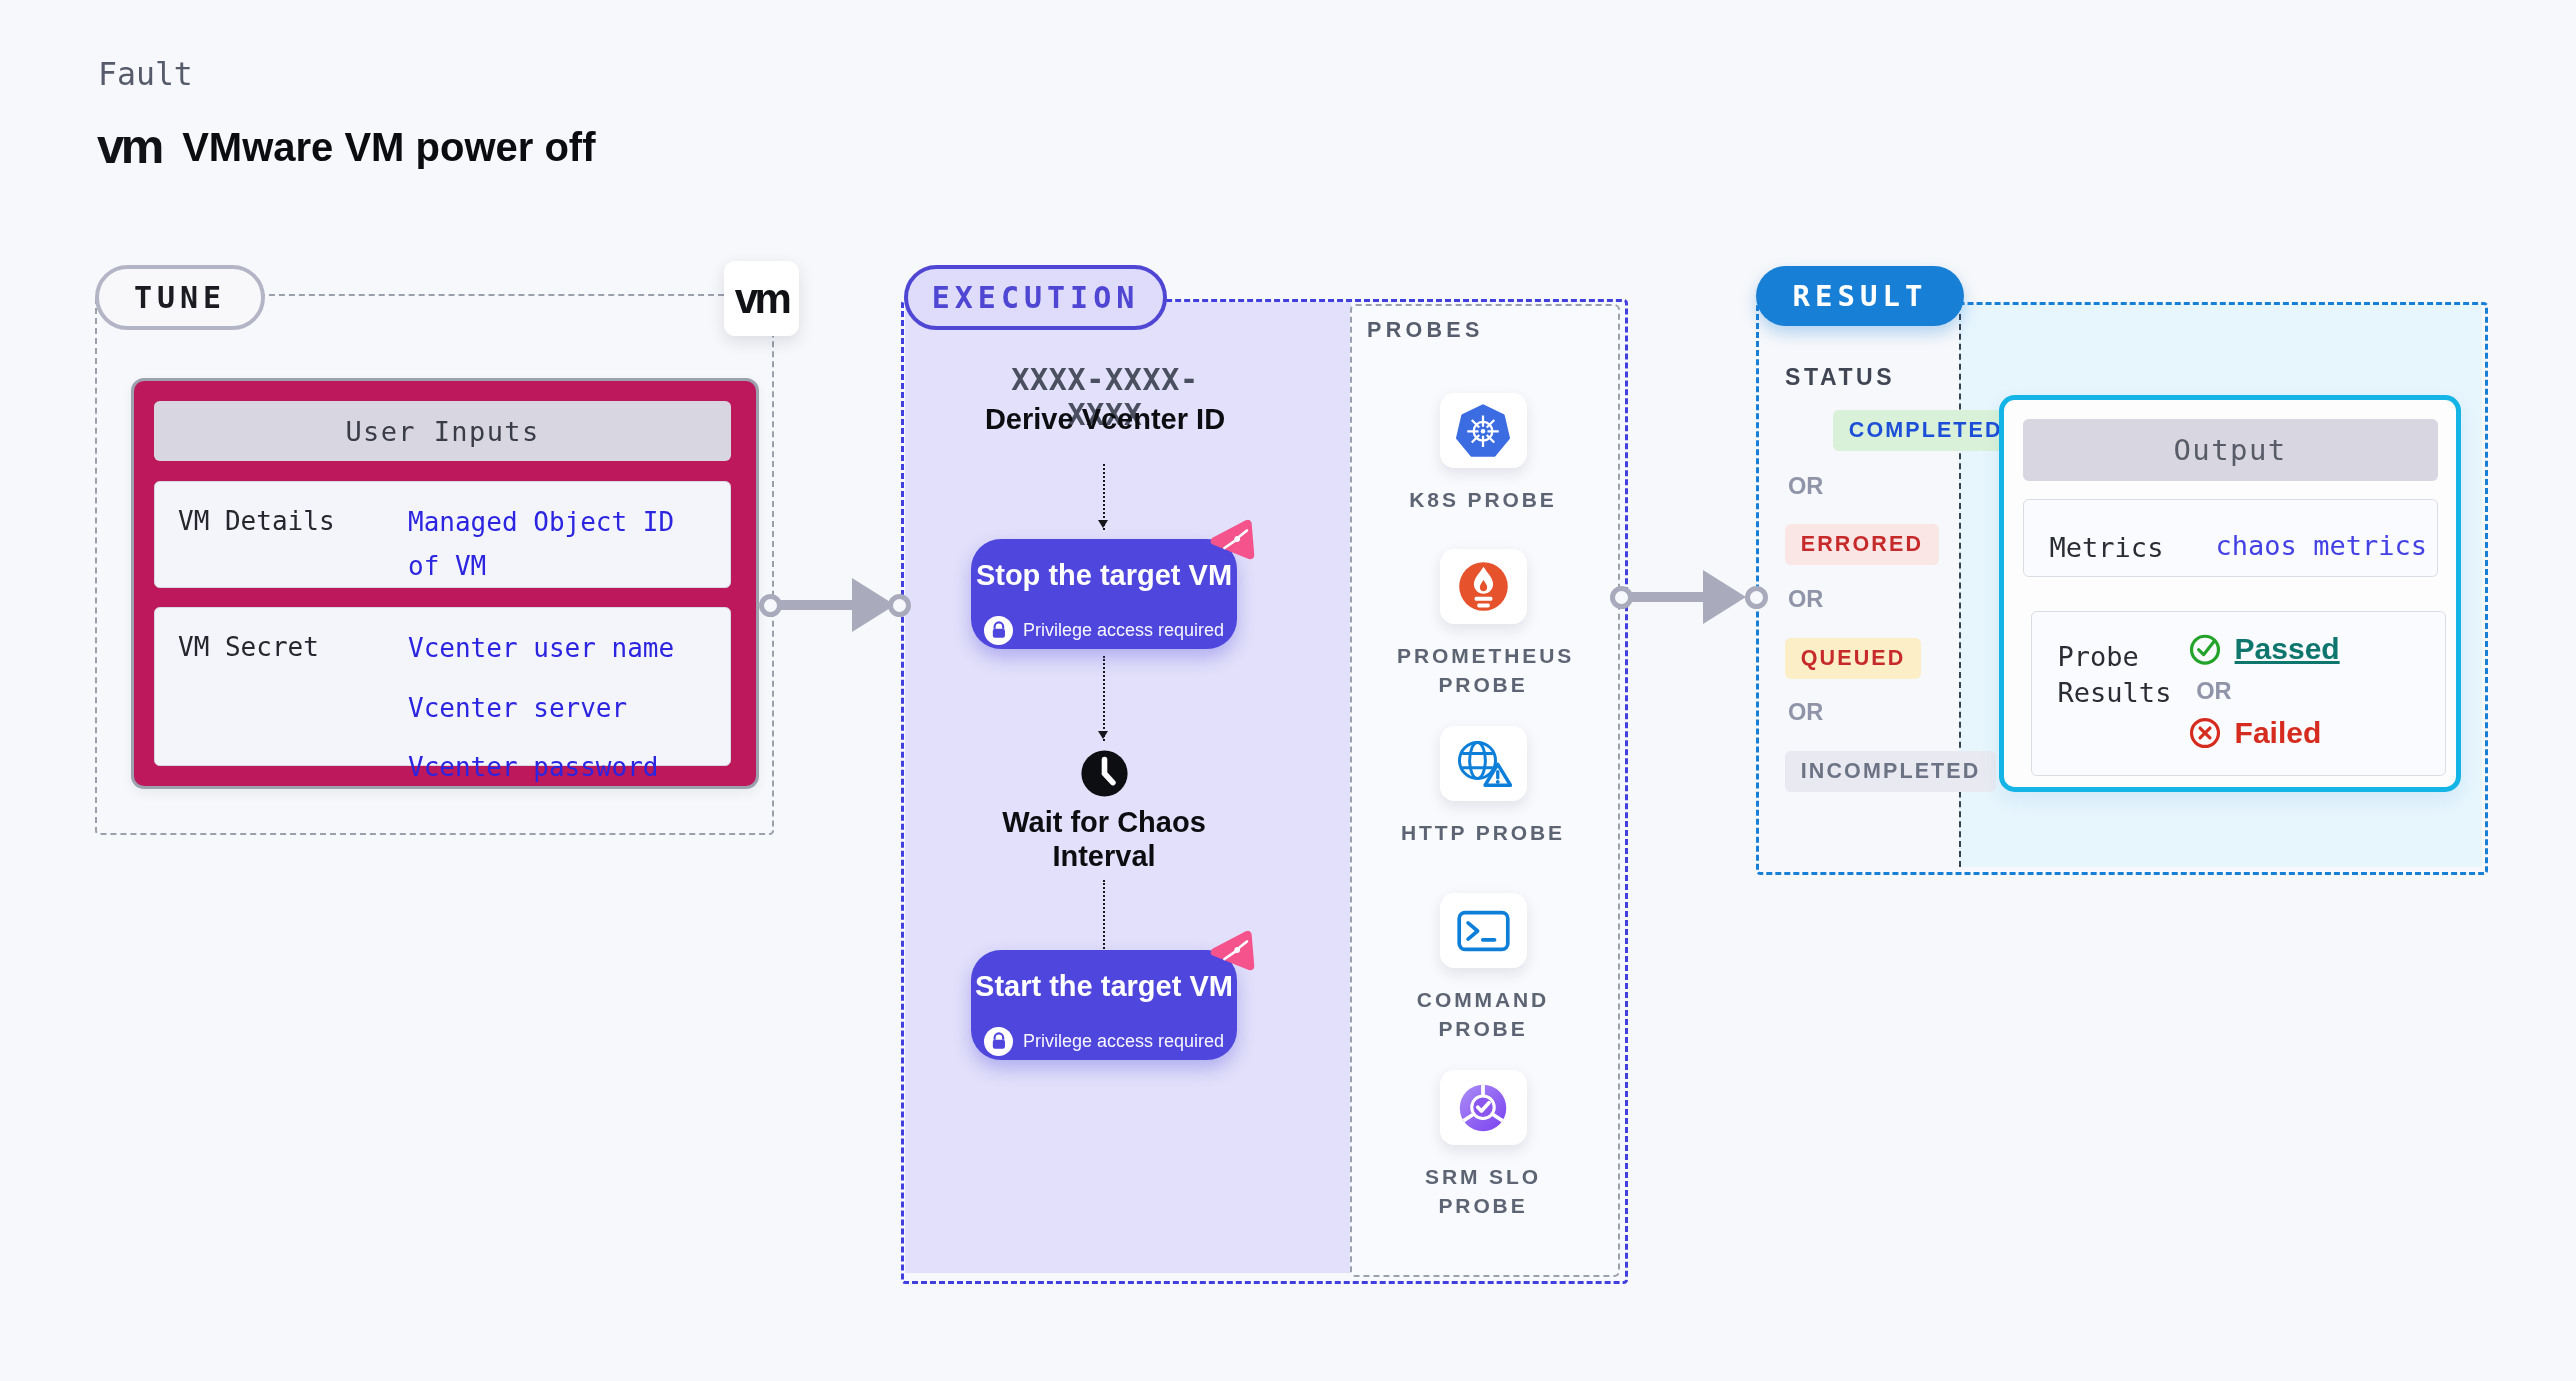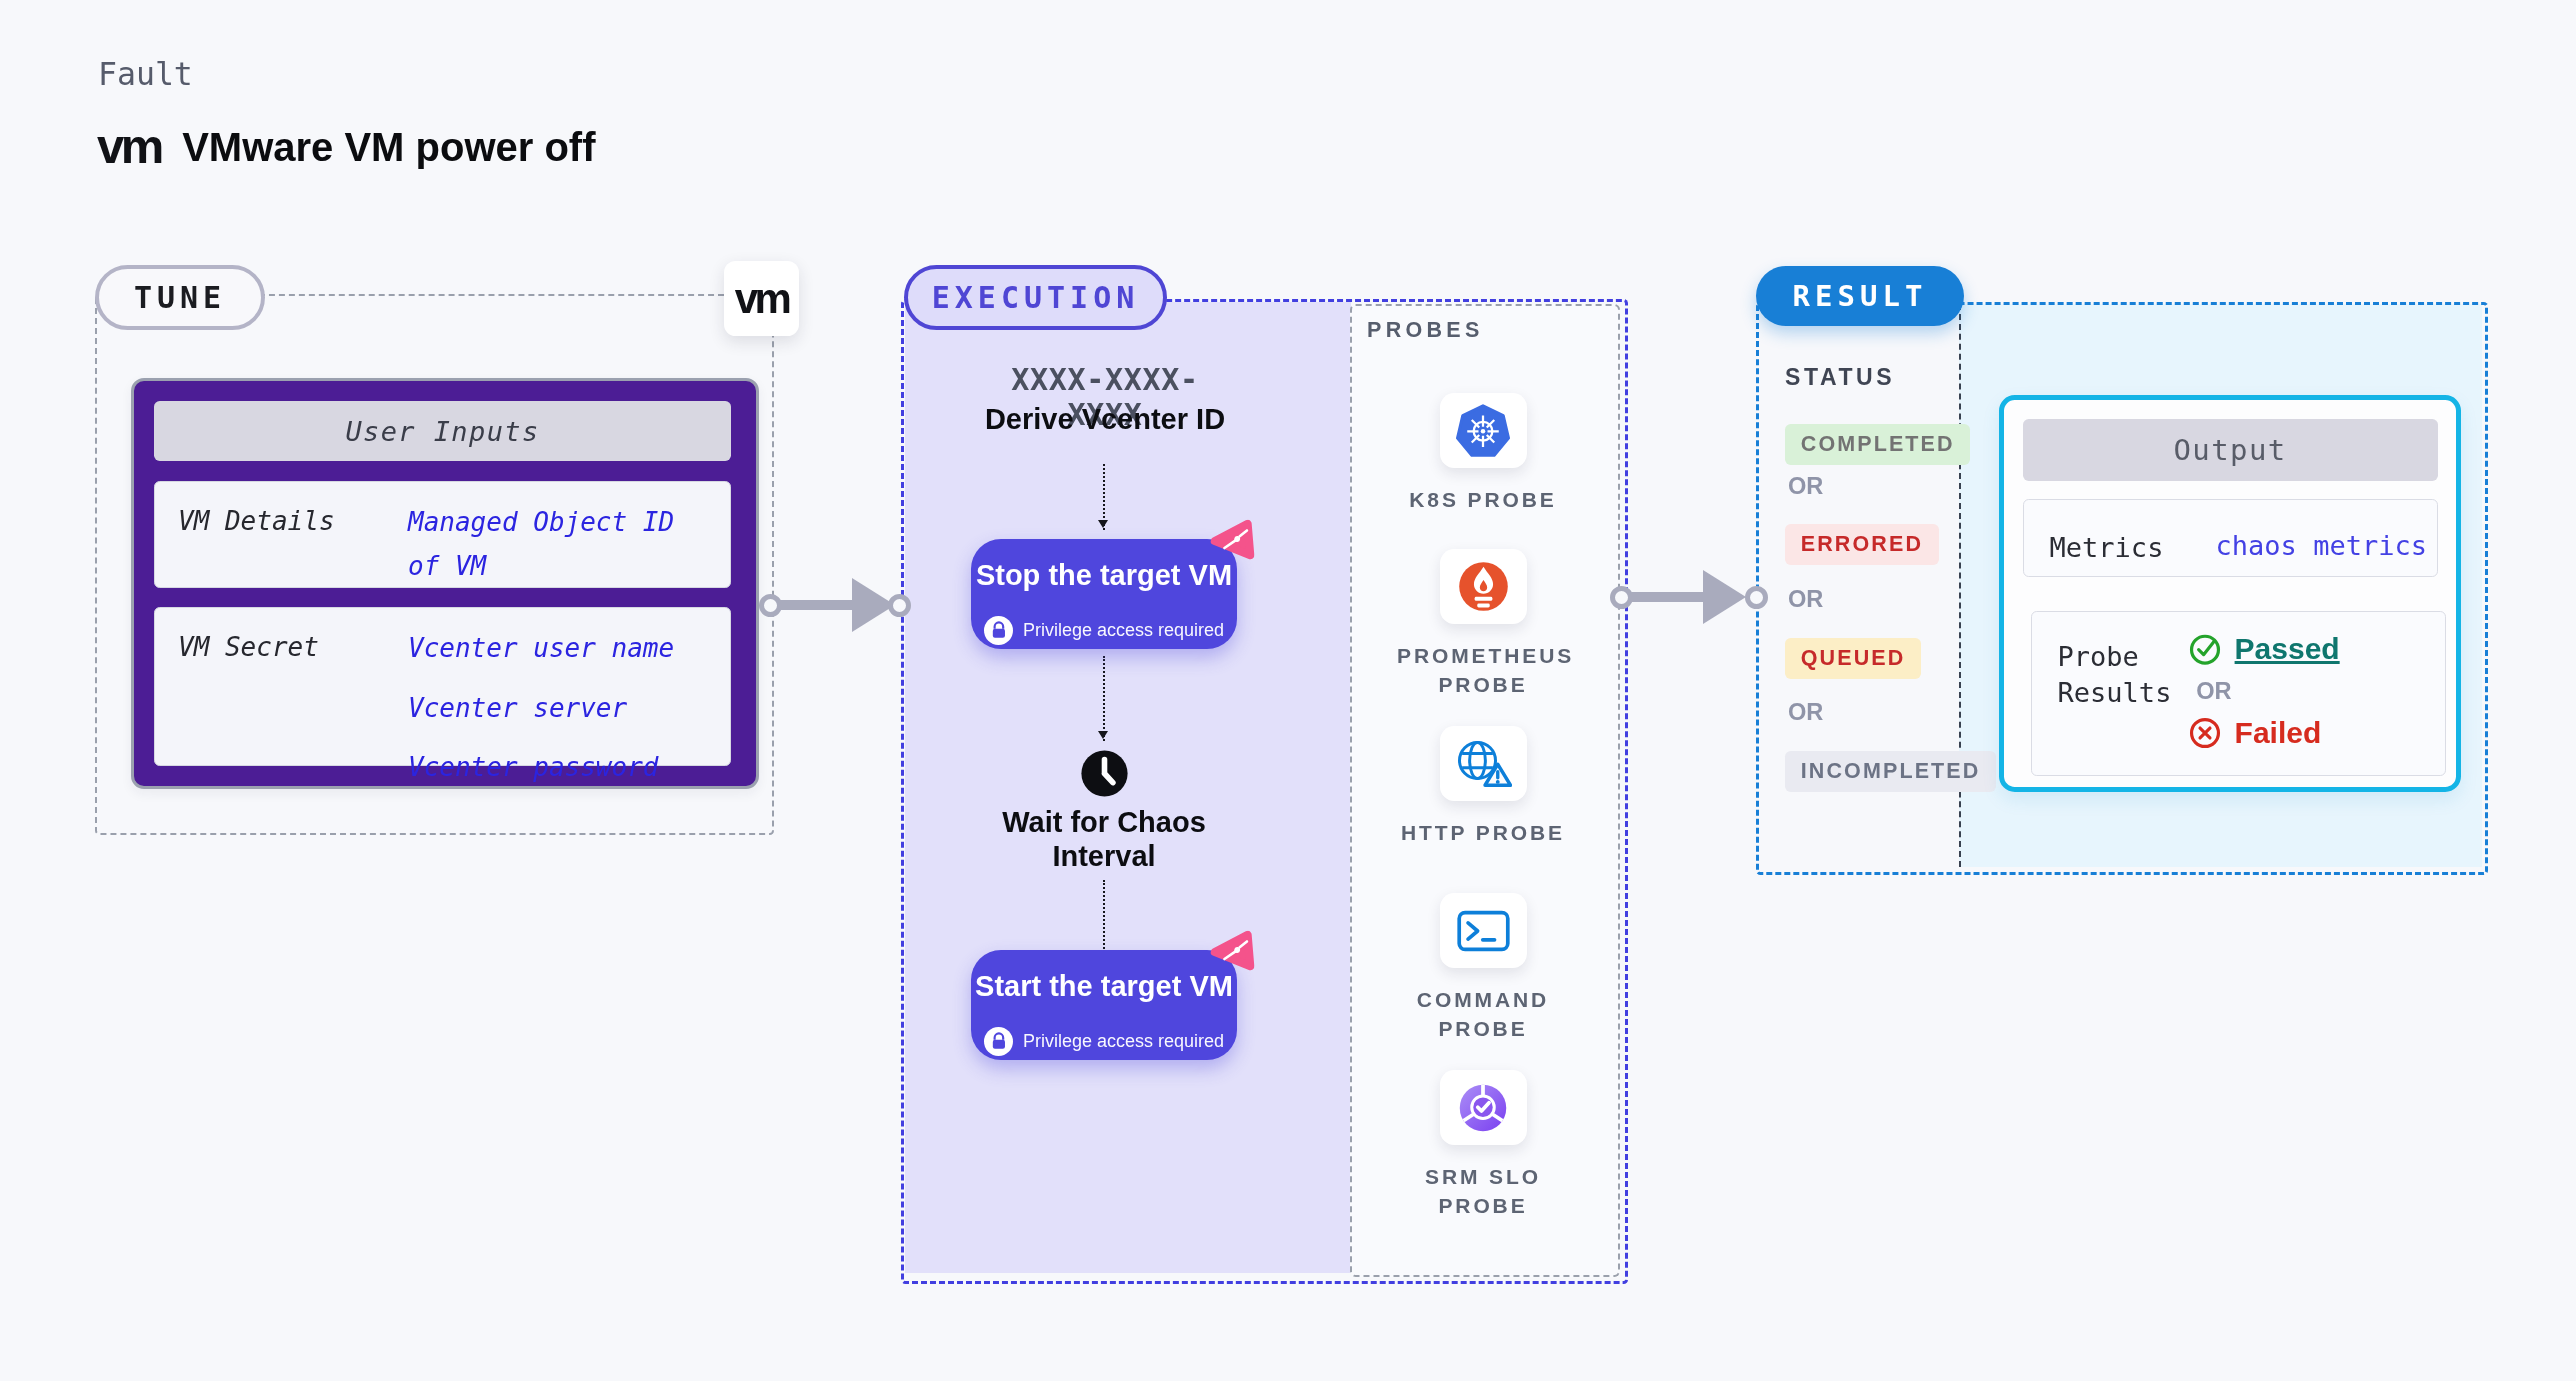--- a/index.html
+++ b/index.html
@@ -39,21 +39,21 @@
   .flow-panel{position:absolute;left:905px;top:302px;width:446px;height:971px;background:var(--lavender);}
   .probes-box{position:absolute;left:1350px;top:304px;width:266px;height:969px;border:2.9px dashed var(--dash-gray);border-radius:5.7px;background:#f9fafd;}
   .result-box{position:absolute;left:1756px;top:302px;width:726px;height:567px;border:3.6px dashed var(--result-blue);border-radius:4.3px;}
   .cyan-panel{position:absolute;left:1959px;top:304px;width:521px;height:563px;background:var(--cyan-bg);border-left:2.9px dashed #39414f;}
 
   
   .vm-card{position:absolute;left:724px;top:261px;width:75px;height:75px;background:#fff;border-radius:11.5px;display:flex;align-items:center;justify-content:center;box-shadow:0 5.7px 15.8px rgba(30,34,60,.12);z-index:6;}
   .vm-card span{font-family:var(--sans);font-weight:900;font-size:42px;letter-spacing:-3.6px;color:#111216;}
 
   
-  .ui-card{position:absolute;left:131px;top:378px;width:622px;height:405px;background:#4c1d95;border:3.6px solid #9ba1af;border-radius:13px;box-shadow:0 4.3px 11.5px rgba(30,34,60,.06);font-style:italic;}
+  .ui-card{position:absolute;left:131px;top:378px;width:622px;height:405px;background:#be185d;border:3.6px solid #9ba1af;border-radius:13px;box-shadow:0 4.3px 11.5px rgba(30,34,60,.06);}
   .ui-header{position:absolute;left:20px;top:20px;width:577px;height:60px;background:#d8d7e1;border-radius:5.7px;display:flex;align-items:center;justify-content:center;font-family:var(--mono);font-size:27px;color:#3a3d49;letter-spacing:1.4px;}
   .ui-row{position:absolute;left:20px;width:577px;background:#f4f5fa;border:1.4px solid #d6d8e2;border-radius:5.7px;box-sizing:border-box;}
   .ui-row.r1{top:100px;height:107px;}
   .ui-row.r2{top:226px;height:159px;}
   .ui-label{position:absolute;left:23px;top:24px;font-family:var(--mono);font-size:26px;color:#26272e;}
   .ui-vals{position:absolute;left:253px;top:24px;display:flex;flex-direction:column;gap:11.5px;}
   .ui-vals div{font-family:var(--mono);font-size:26px;color:var(--blue-val);line-height:1.25;}
   .ui-row.r2 .ui-vals{gap:27px;}
 
   
@@ -78,21 +78,21 @@
 
   
   .probes-title{position:absolute;left:1367px;top:318px;font-family:var(--sans);font-weight:bold;font-size:21.5px;letter-spacing:4.3px;color:#565d6d;}
   .probe{position:absolute;left:1350px;width:266px;display:flex;flex-direction:column;align-items:center;}
   .probe-card{width:87px;height:75px;background:#fff;border-radius:14.3px;display:flex;align-items:center;justify-content:center;box-shadow:0 5.7px 14.3px rgba(30,34,60,.10);}
   .probe-label{margin-top:17px;width:172px;text-align:center;font-family:var(--sans);font-weight:bold;font-size:21px;letter-spacing:2.9px;line-height:1.4;color:#5d6473;}
 
   
   .status-title{position:absolute;left:1785px;top:364px;font-family:var(--sans);font-weight:bold;font-size:23px;letter-spacing:3.6px;color:#3f4553;}
   .badge{position:absolute;left:1785px;display:inline-block;padding:7.9px 15.8px;border-radius:5.7px;font-family:var(--sans);font-weight:bold;font-size:21.5px;letter-spacing:2.1px;}
-  .badge.completed{top:424px;background:#d9f1d8;color:#737373;}
+  .badge.completed{top:410px;background:#d9f1d8;color:#1d4ed8;margin-left:48px;}
   .badge.errored{top:524px;background:#fbe6e6;color:#c62a2a;}
   .badge.queued{top:638px;background:#fceec6;color:#c62a2a;}
   .badge.incompleted{top:751px;background:#e9eaf1;color:#6c7385;}
   .or{position:absolute;left:1788px;font-family:var(--sans);font-weight:bold;font-size:23.6px;color:var(--or-gray);}
   .or.o1{top:473px;} .or.o2{top:586px;} .or.o3{top:699px;}
 
   
   .output-card{position:absolute;left:1999px;top:395px;width:462px;height:397px;background:#fdfdfe;border:5px solid var(--cyan);border-radius:15.8px;box-sizing:border-box;box-shadow:0 7.2px 18.6px rgba(20,140,200,.10);z-index:4;}
   .out-header{position:absolute;left:18.6px;top:18.6px;width:415px;height:62px;background:#d8d7e1;border-radius:5.7px;display:flex;align-items:center;justify-content:center;font-family:var(--mono);font-size:29px;letter-spacing:1.4px;color:#585c68;}
   .out-row{position:absolute;left:18.6px;width:415px;background:#fafbfe;border:1.4px solid #dadce5;border-radius:5.7px;box-sizing:border-box;}

